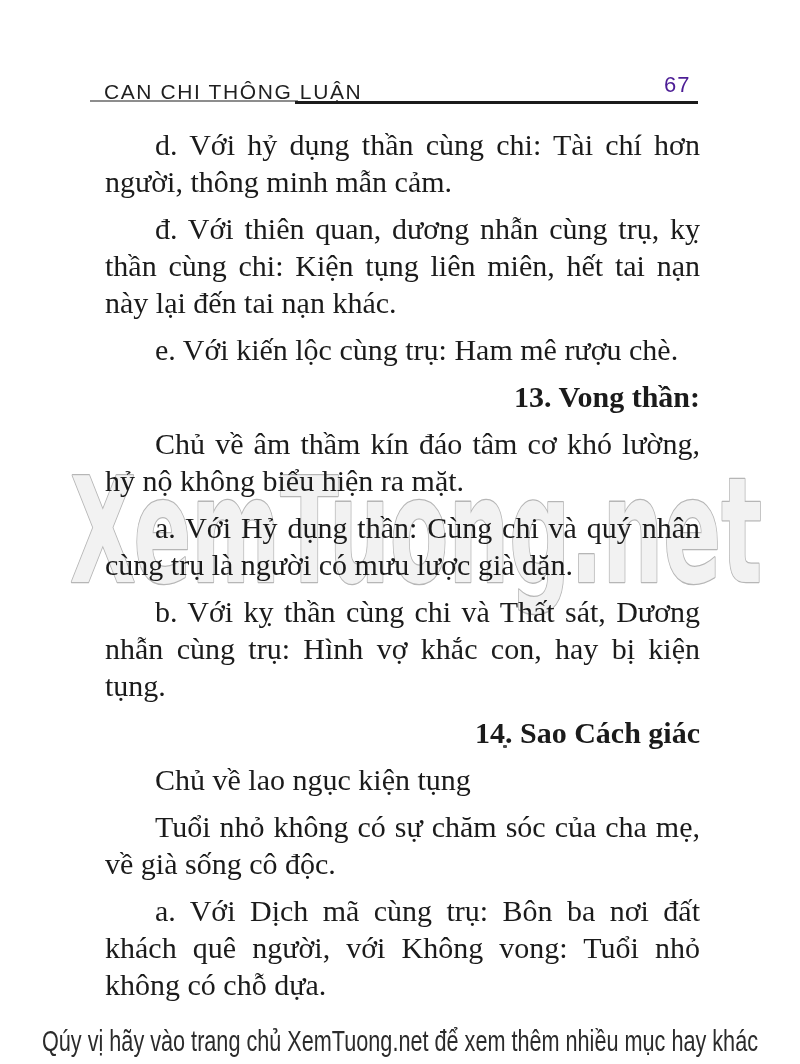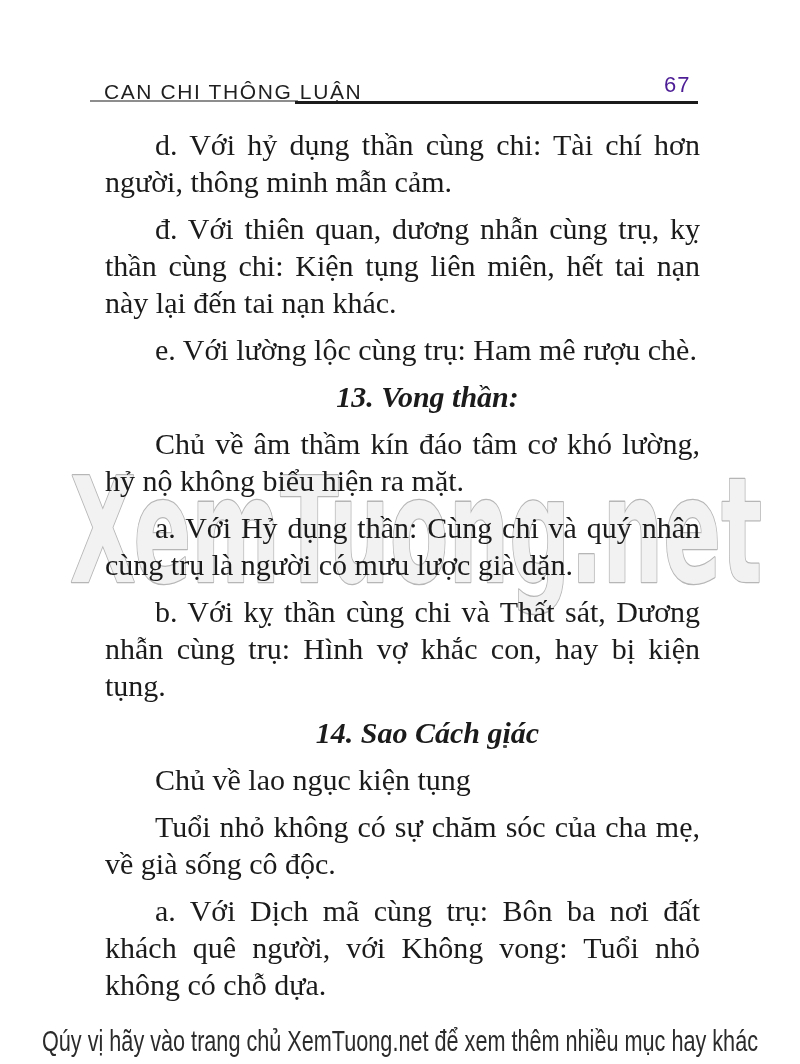--- a/index.html
+++ b/index.html
@@ -32,21 +32,21 @@
   
   .page-body{
     position:absolute;left:97px;top:126px;width:603px;z-index:1;
   }
   .page-body .blk{
     margin:0 0 10px 8px;
     font-size:30px;line-height:37px;
     text-align:justify;text-indent:50px;
   }
   .page-body .h{
-    font-weight:700;text-align:center;font-style:italic;
+    font-weight:700;text-align:right;
   }
   .speck{
     position:absolute;left:503px;top:745px;width:4px;height:3px;background:#4c4c4c;z-index:1;
     border-radius:1px;
   }
   
   .footer{
     position:absolute;left:0;bottom:2px;width:800px;height:42px;z-index:2;
   }
 </style>
@@ -60,21 +60,21 @@
 
 <div class="watermark">
   <svg width="700" height="150" viewBox="0 0 700 150">
     <text x="2" y="114" font-family="DejaVu Sans, sans-serif" font-weight="bold" font-size="146" textLength="692" lengthAdjust="spacingAndGlyphs" fill="#f2f2f2" stroke="#b6b6b6" stroke-width="2.6" paint-order="stroke" stroke-linejoin="round">XemTuong.net</text>
   </svg>
 </div>
 
 <div class="page-body">
   <p class="blk">d. Với hỷ dụng thần cùng chi: Tài chí hơn người, thông minh mẫn cảm.</p>
   <p class="blk">đ. Với thiên quan, dương nhẫn cùng trụ, kỵ thần cùng chi: Kiện tụng liên miên, hết tai nạn này lại đến tai nạn khác.</p>
-  <p class="blk">e. Với lường lộc cùng trụ: Ham mê rượu chè.</p>
+  <p class="blk">e. Với kiến lộc cùng trụ: Ham mê rượu chè.</p>
   <p class="blk h">13. Vong thần:</p>
   <p class="blk">Chủ về âm thầm kín đáo tâm cơ khó lường, hỷ nộ không biểu hiện ra mặt.</p>
   <p class="blk">a. Với Hỷ dụng thần: Cùng chi và quý nhân cùng trụ là người có mưu lược già dặn.</p>
   <p class="blk">b. Với kỵ thần cùng chi và Thất sát, Dương nhẫn cùng trụ: Hình vợ khắc con, hay bị kiện tụng.</p>
   <p class="blk h">14. Sao Cách giác</p>
   <p class="blk">Chủ về lao ngục kiện tụng</p>
   <p class="blk">Tuổi nhỏ không có sự chăm sóc của cha mẹ, về già sống cô độc.</p>
   <p class="blk">a. Với Dịch mã cùng trụ: Bôn ba nơi đất khách quê người, với Không vong: Tuổi nhỏ không có chỗ dựa.</p>
 </div>
 

